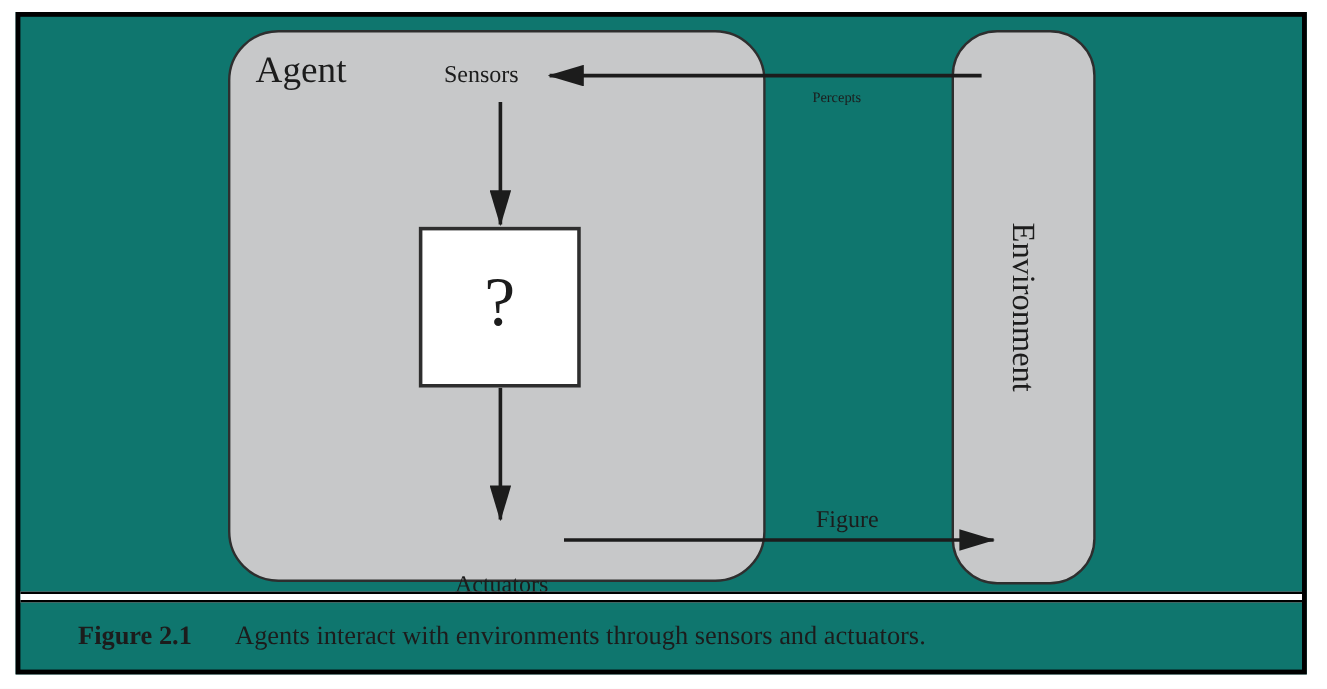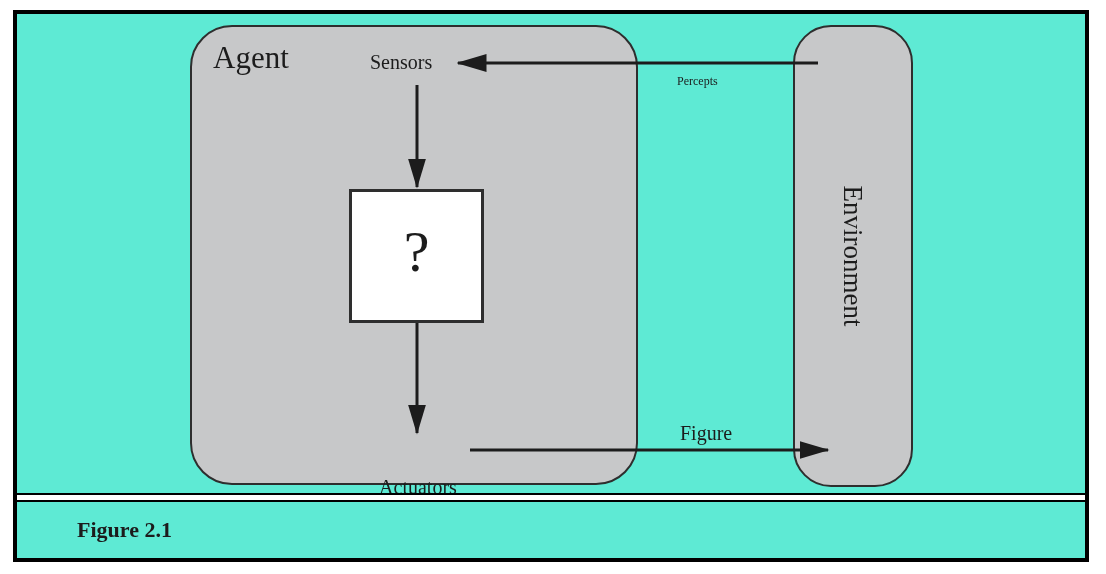--- a/index.html
+++ b/index.html
@@ -19,21 +19,21 @@
     background: #ffffff;
   }
   .frame {
     position: absolute;
     left: 13px;
     top: 10px;
     width: 1076px;
     height: 552px;
     border: 4px solid #000000;
     box-sizing: border-box;
-    background: #5eead4;
+    background: #0f766e;
   }
   .diagram-area {
     position: absolute;
     left: 0; top: 0;
     width: 1068px;
     height: 479px;
   }
   .node {
     position: absolute;
     background: #c7c8c9;
@@ -120,21 +120,21 @@
     border-bottom: 2px solid #000000;
     box-sizing: content-box;
     background: #ffffff;
   }
   .caption-area {
     position: absolute;
     left: 0; top: 488px;
     right: 0; bottom: 0;
     display: flex;
     align-items: center;
-    padding-left: 60px;
+    padding-left: 48px;
     font-size: 22px;
   }
   .caption-label {
     font-weight: bold;
     margin-right: 36px;
   }
 </style>
 </head>
 <body>
 
@@ -173,16 +173,17 @@
       <div class="lbl actions-label">Figure</div>
 
       <div class="lbl env-label">Environment</div>
 
     </div>
 
     <div class="separator"></div>
 
     <div class="caption-area">
       <span class="caption-label">Figure 2.1</span>
+      <span class="caption-text">Agents interact with environments through sensors and actuators.</span>
     </div>
 
   </div>
 </div>
 
 </body></html>

